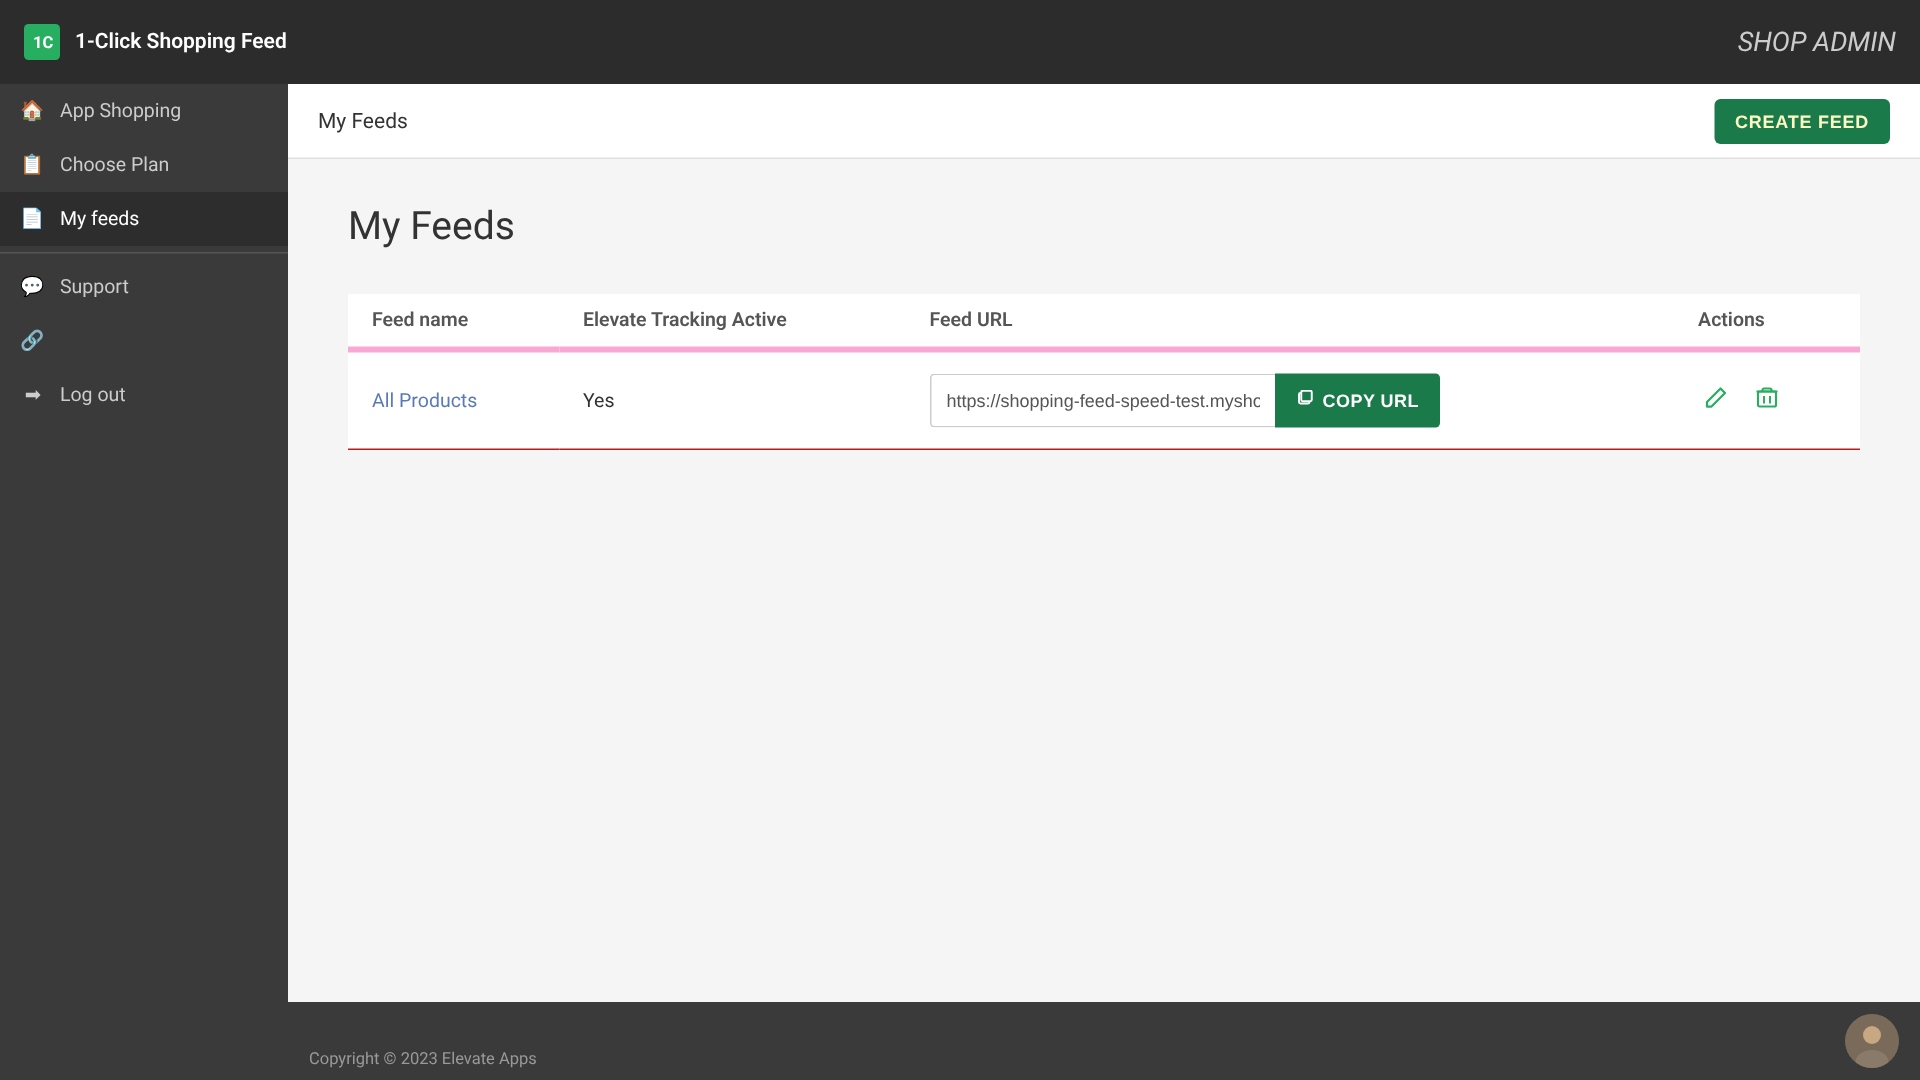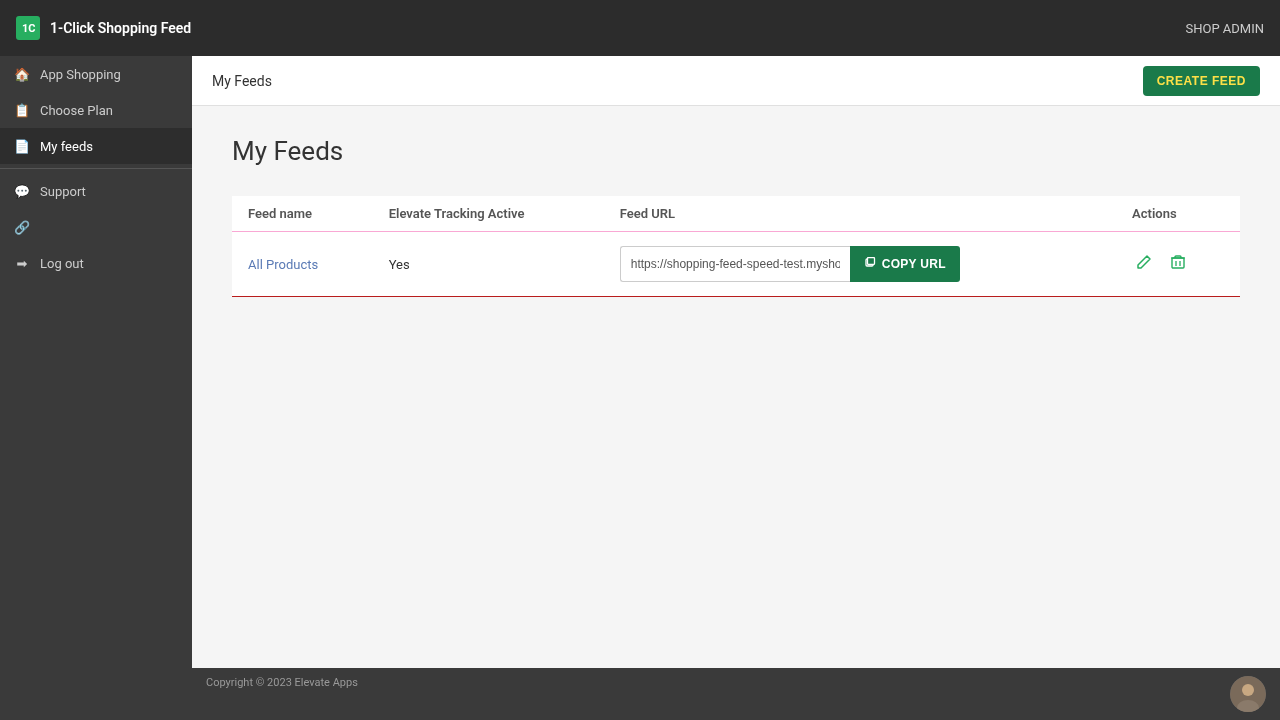--- a/index.html
+++ b/index.html
@@ -23,21 +23,21 @@
     }
     .app-logo {
       width: 24px;
       height: 24px;
       background: #27ae60;
       border-radius: 3px;
       display: flex; align-items: center; justify-content: center;
       font-size: 11px; color: white; font-weight: bold;
     }
     .topbar-title { font-size: 14px; font-weight: 600; color: #fff; }
-    .topbar-right { font-size: 13px; color: #ccc; }
+    .topbar-right { font-size: 18px; color: #ccc; font-style: italic; }
 
     
     .main-layout {
       display: flex;
       flex: 1;
       overflow: hidden;
     }
 
     
     .sidebar {
@@ -92,21 +92,21 @@
       padding: 0 20px;
       height: 50px;
       display: flex;
       align-items: center;
       justify-content: space-between;
       flex-shrink: 0;
     }
     .content-header-title { font-size: 14px; color: #333; }
     .create-feed-btn {
       background: #1a7a4a;
-      color: #fde047;
+      color: #fef9c3;
       border: none;
       padding: 8px 14px;
       font-size: 12px;
       font-weight: 700;
       letter-spacing: 0.5px;
       cursor: pointer;
       border-radius: 4px;
       text-transform: uppercase;
     }
 
@@ -128,21 +128,21 @@
       width: 100%;
       border-collapse: collapse;
       background: #fff;
     }
     .feeds-table th {
       text-align: left;
       padding: 10px 16px;
       font-size: 13px;
       font-weight: 600;
       color: #555;
-      border-bottom: 1px solid #f9a8d4;
+      border-bottom: 4px solid #f9a8d4;
       background: #fff;
     }
     .feeds-table td {
       padding: 14px 16px;
       font-size: 13px;
       color: #333;
       border-bottom: 1px solid #b91c1c;
       vertical-align: middle;
     }
     .feed-url-cell {
@@ -194,21 +194,21 @@
     .delete-icon { color: #27ae60; font-size: 16px; }
 
     
     .bottom-bar {
       background: #3a3a3a;
       color: #999;
       font-size: 11px;
       padding: 8px 14px;
       flex-shrink: 0;
       display: flex;
-      align-items: flex-start;
+      align-items: flex-end;
       justify-content: space-between;
     }
     .avatar {
       width: 36px;
       height: 36px;
       border-radius: 50%;
       background: #666;
       overflow: hidden;
       display: flex; align-items: center; justify-content: center;
       font-size: 16px;

